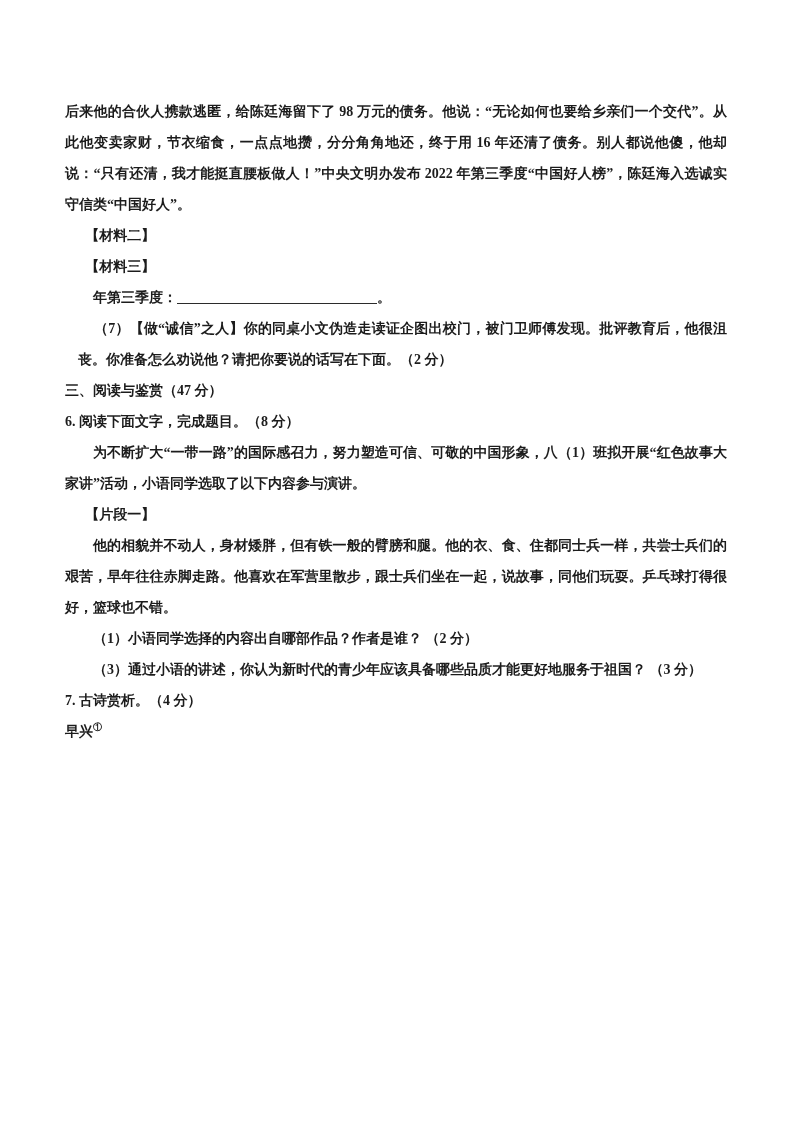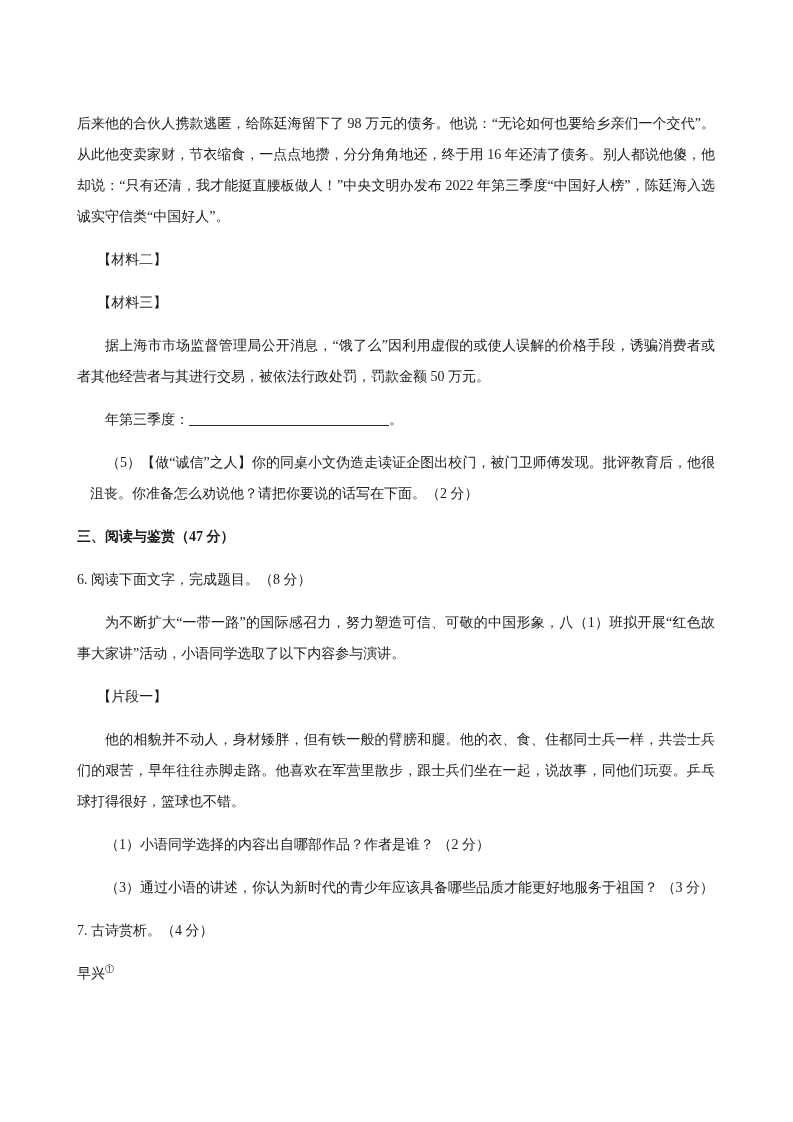--- a/index.html
+++ b/index.html
@@ -13,25 +13,26 @@
     width: 793px;
     height: 1122px;
     margin: 0;
     padding: 96px 66px 0 65px;
     background: #ffffff;
     color: #1c1c1c;
     font-family: "Liberation Serif", "DejaVu Serif", serif;
     overflow: hidden;
   }
   .page p {
-    margin: 12px;
+    margin: 0;
     font-size: 14px;
     line-height: 31px;
     text-align: justify;
     word-break: break-all;
+    font-weight: bold;
   }
   .indent   { text-indent: 2em; }
   .bracket  { text-indent: 1.45em; }
   .hang     { padding-left: 13px; text-indent: 16px; }
   .section-heading {
     font-weight: bold;
     font-size: 15.5px;
     text-indent: 0;
   }
   .center {
@@ -55,25 +56,24 @@
 
 <div class="page">
 
   <p>后来他的合伙人携款逃匿，给陈廷海留下了 98 万元的债务。他说：“无论如何也要给乡亲们一个交代”。从此他变卖家财，节衣缩食，一点点地攒，分分角角地还，终于用 16 年还清了债务。别人都说他傻，他却说：“只有还清，我才能挺直腰板做人！”中央文明办发布 2022 年第三季度“中国好人榜”，陈廷海入选诚实守信类“中国好人”。</p>
 
   <p class="bracket">【材料二】</p>
 
 
   <p class="bracket">【材料三】</p>
 
-  <p class="indent">据上海市市场监督管理局公开消息，“饿了么”因利用虚假的或使人误解的价格手段，诱骗消费者或者其他经营者与其进行交易，被依法行政处罚，罚款金额 50 万元。</p>
 
   <p class="indent"><span>年第三季度：</span><span class="blank"></span><span>。</span></p>
 
-  <p class="hang">（5）【做“诚信”之人】你的同桌小文伪造走读证企图出校门，被门卫师傅发现。批评教育后，他很沮丧。你准备怎么劝说他？请把你要说的话写在下面。（2 分）</p>
+  <p class="hang">（7）【做“诚信”之人】你的同桌小文伪造走读证企图出校门，被门卫师傅发现。批评教育后，他很沮丧。你准备怎么劝说他？请把你要说的话写在下面。（2 分）</p>
 
   <p class="section-heading">三、阅读与鉴赏（47 分）</p>
 
   <p>6. 阅读下面文字，完成题目。（8 分）</p>
 
   <p class="indent">为不断扩大“一带一路”的国际感召力，努力塑造可信、可敬的中国形象，八（1）班拟开展“红色故事大家讲”活动，小语同学选取了以下内容参与演讲。</p>
 
   <p class="bracket">【片段一】</p>
 
   <p class="indent">他的相貌并不动人，身材矮胖，但有铁一般的臂膀和腿。他的衣、食、住都同士兵一样，共尝士兵们的艰苦，早年往往赤脚走路。他喜欢在军营里散步，跟士兵们坐在一起，说故事，同他们玩耍。乒乓球打得很好，篮球也不错。</p>

